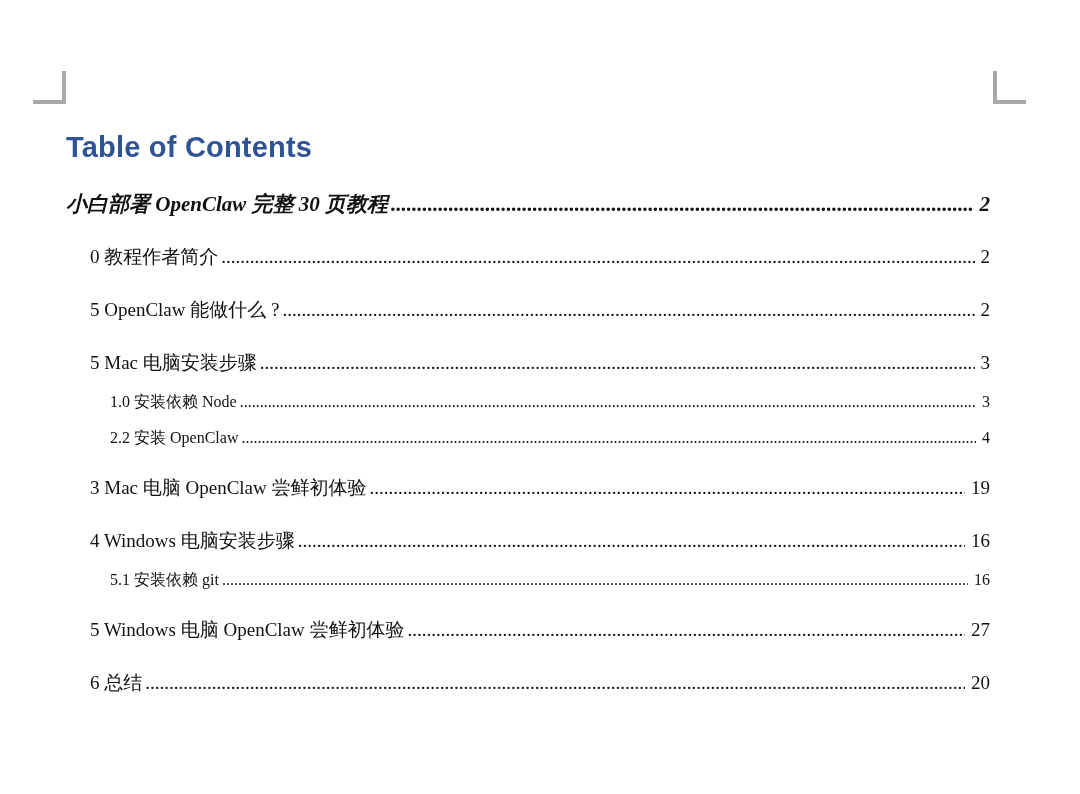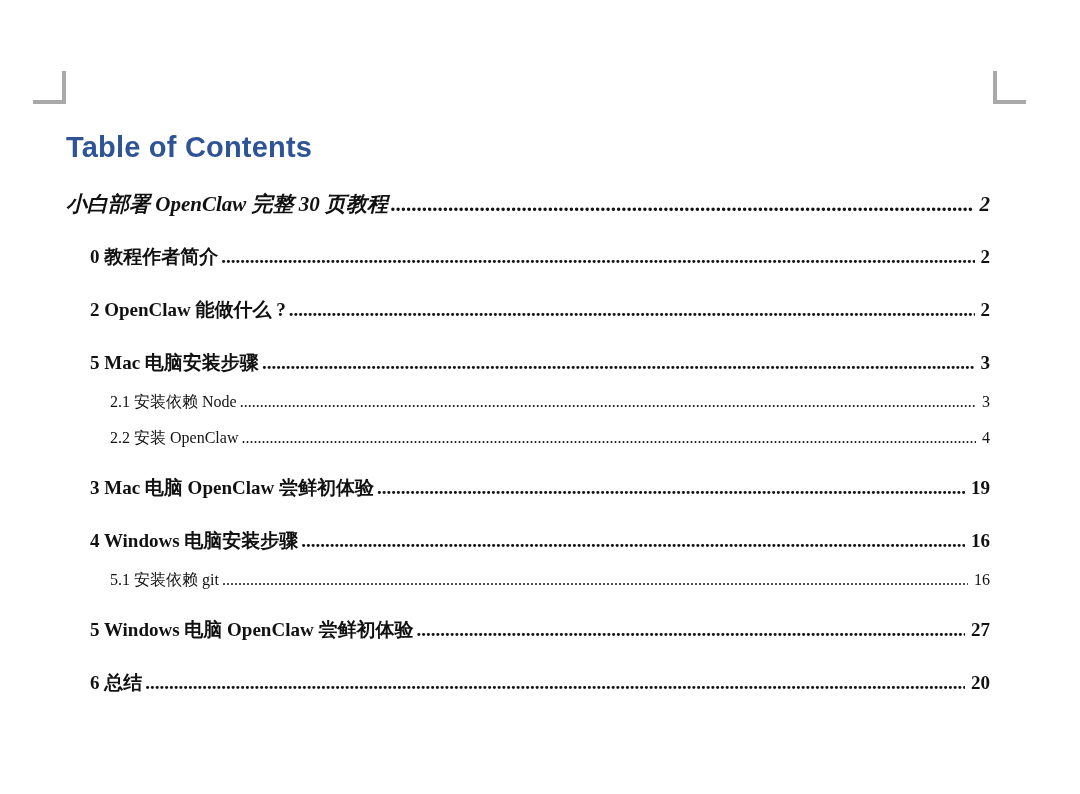--- a/index.html
+++ b/index.html
@@ -76,21 +76,21 @@
     font-size: 21px;
     line-height: 26px;
     font-weight: bold;
     font-style: italic;
   }
   .lvl1 {
     margin-top: 27px;
     padding-left: 24px;
     font-size: 19px;
     line-height: 26px;
-    font-weight: bold;
+    font-weight: normal;
   }
   .lvl2 {
     margin-top: 16px;
     padding-left: 44px;
     font-size: 16px;
     line-height: 20px;
     font-weight: normal;
   }
 </style>
 </head>
@@ -109,33 +109,33 @@
     <span class="pagenum">2</span>
   </div>
 
   <div class="toc-row lvl1">
     <span class="title">0 教程作者简介</span>
     <span class="leader"></span>
     <span class="pagenum">2</span>
   </div>
 
   <div class="toc-row lvl1">
-    <span class="title">2 OpenClaw 能做什么 ?</span>
+    <span class="title">5 OpenClaw 能做什么 ?</span>
     <span class="leader"></span>
     <span class="pagenum">2</span>
   </div>
 
   <div class="toc-row lvl1">
     <span class="title">5 Mac 电脑安装步骤</span>
     <span class="leader"></span>
     <span class="pagenum">3</span>
   </div>
 
   <div class="toc-row lvl2">
-    <span class="title">2.1 安装依赖 Node</span>
+    <span class="title">1.0 安装依赖 Node</span>
     <span class="leader"></span>
     <span class="pagenum">3</span>
   </div>
 
   <div class="toc-row lvl2">
     <span class="title">2.2 安装 OpenClaw</span>
     <span class="leader"></span>
     <span class="pagenum">4</span>
   </div>
 

